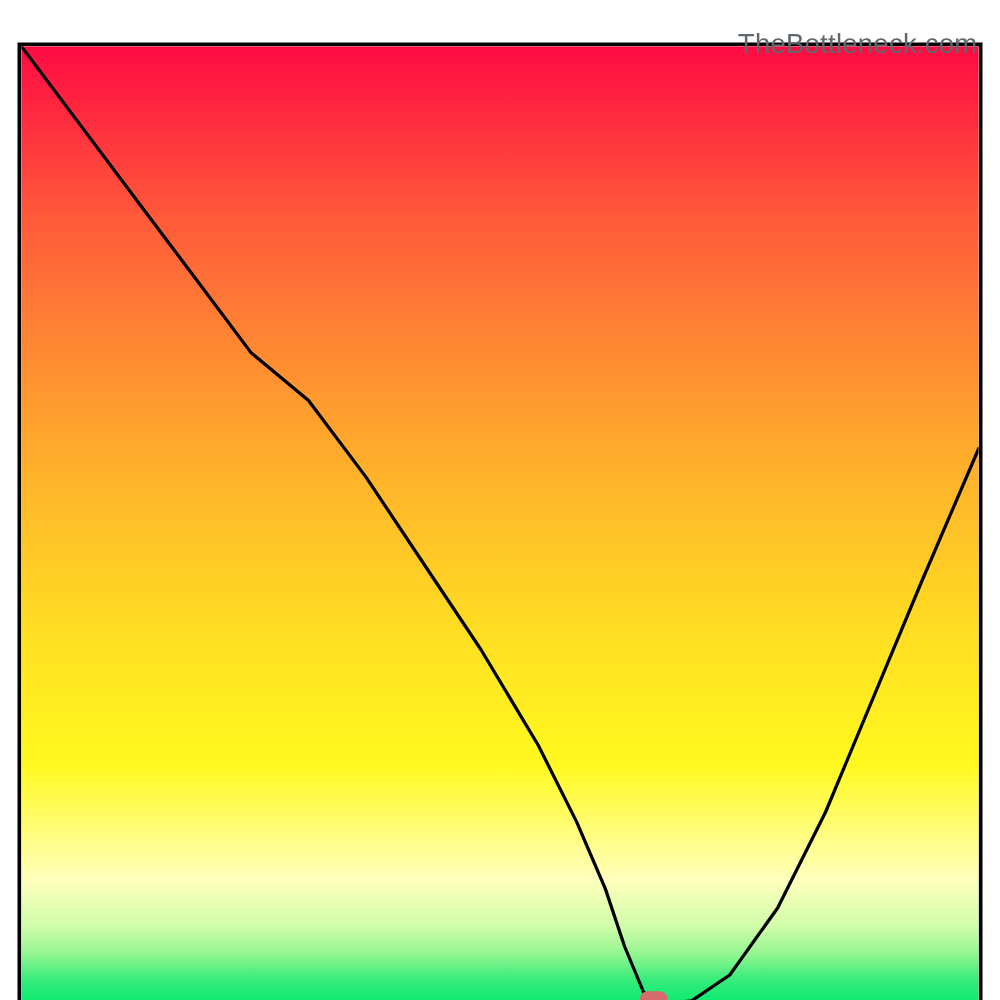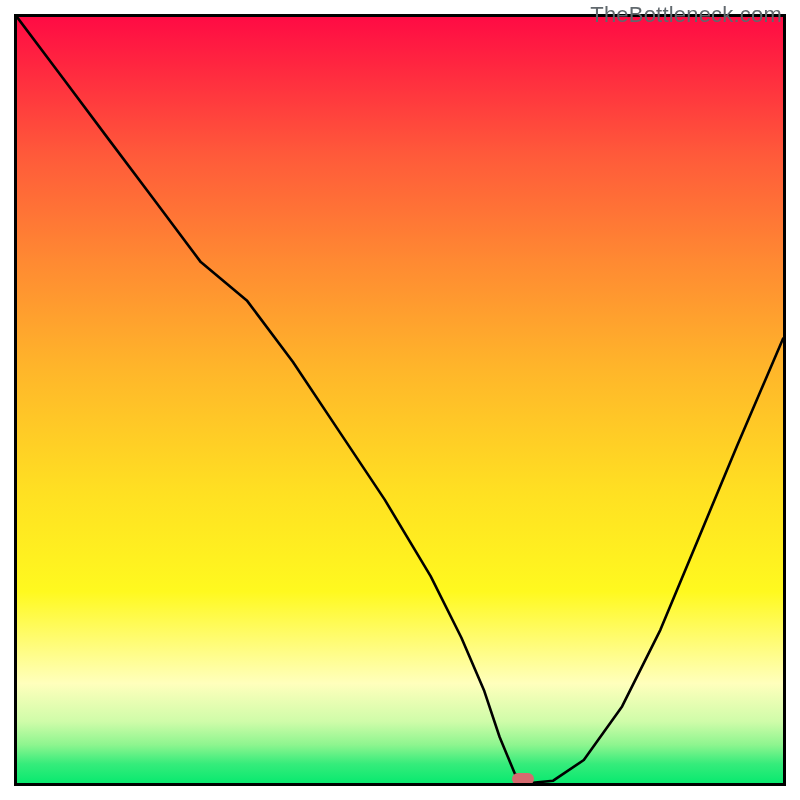--- a/index.html
+++ b/index.html
@@ -7,20 +7,21 @@
     padding: 0;
     width: 800px;
     height: 800px;
     overflow: hidden;
     background: #fff;
   }
   .chart-container {
     position: relative;
     width: 800px;
     height: 560px;
+    margin-top: 20px;
   }
   .plot-area {
     position: absolute;
     left: 14px;
     top: 14px;
     width: 772px;
     height: 772px;
     border: 3px solid #000;
     box-sizing: border-box;
     overflow: hidden;

